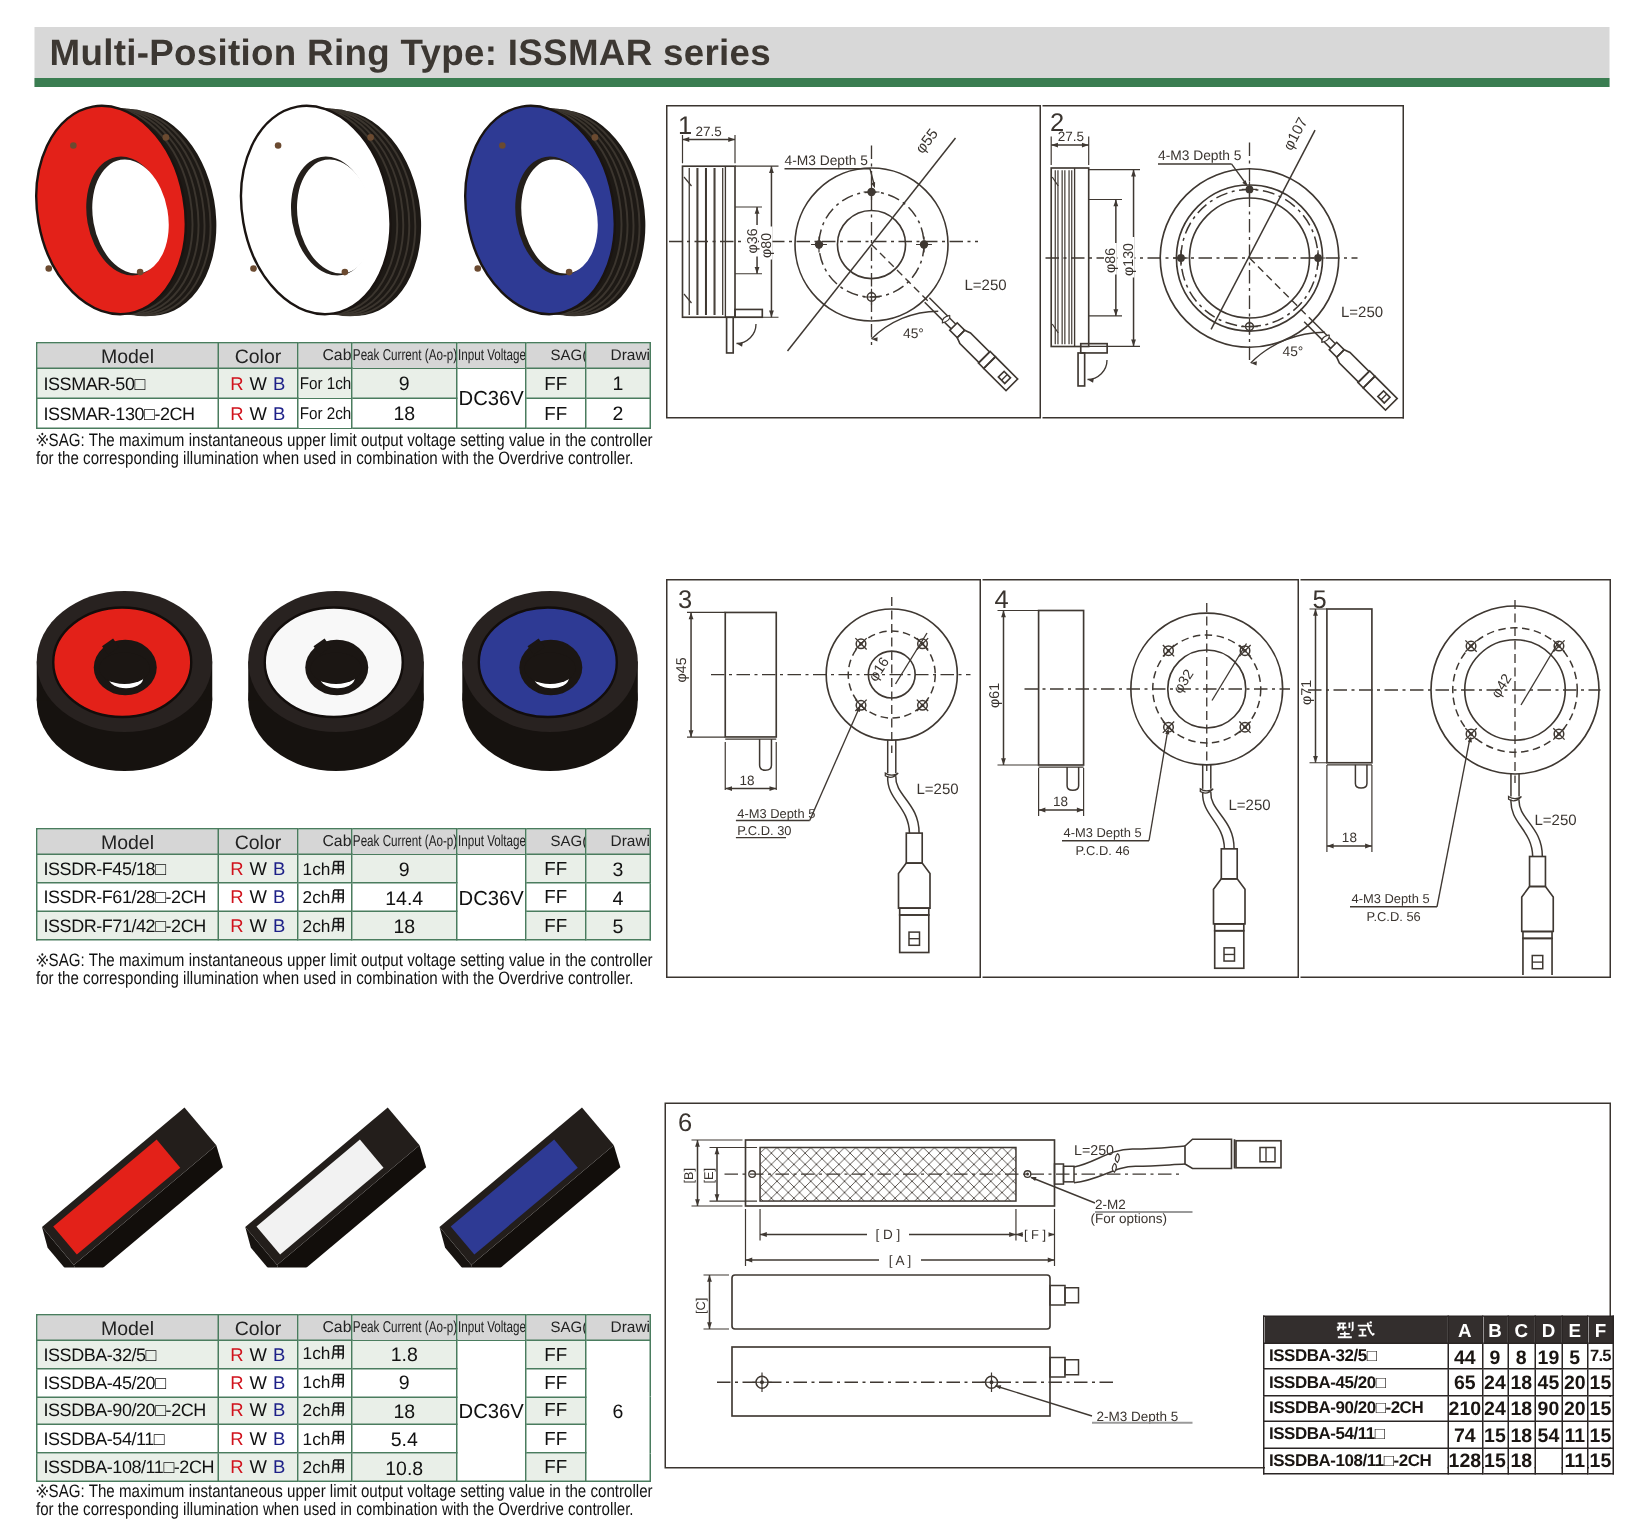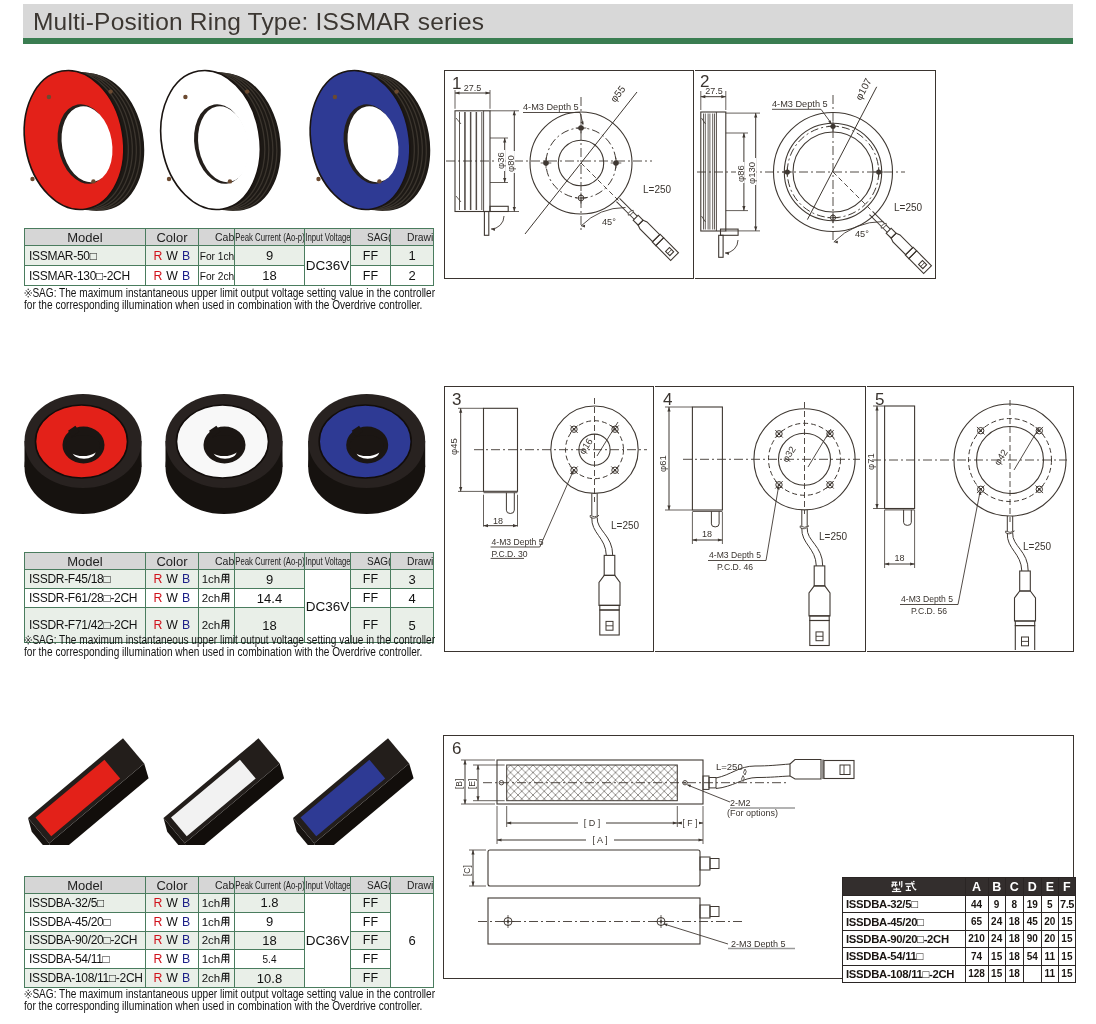--- a/index.html
+++ b/index.html
@@ -17,35 +17,35 @@
   tr.g td{background:#e9efe8;}
   tr.w td{background:#ffffff;}
   .cx{position:absolute;left:50%;top:50%;transform:translate(-50%,-50%) scaleX(var(--sx,1));white-space:nowrap;}
   td.rel{position:relative;}
   .rwb{font-size:12.3px;letter-spacing:0.3px;}
   .rwb b{font-weight:normal;}
   .rwb .r{color:#d0111b;}
   .rwb .b{color:#1d2088;}
   .fnote{position:absolute;font-size:12px;color:#121212;line-height:12.4px;white-space:nowrap;transform:scaleX(0.84);transform-origin:0 0;}
   .dframe{position:absolute;border:1.5px solid #3a342f;}
-  #dimtab td{border:1.2px solid #2a2524;text-align:center;font-size:10px;font-weight:bold;
+  #dimtab td{border:1.2px solid #2a2524;text-align:center;font-size:13px;font-weight:bold;
        padding:0;white-space:nowrap;overflow:hidden;color:#1a1512;}
   #dimtab tr{height:17.4px;background:#fff;}
   #dimtab td.dm{text-align:left;padding-left:3px;font-size:11.3px;letter-spacing:-0.3px;}
   #dimtab tr:first-child td{color:#fff;background:#332e2d;font-size:12.5px;}
   .dnum{position:absolute;font-size:17px;color:#3a342f;font-weight:500;}
   svg text{font-family:"Liberation Sans",sans-serif;fill:#3a342f;}
   svg{display:block;}
   td svg, .fnote svg{display:inline-block;}
 </style>
 </head>
 <body>
 <div id="page">
 
-  <div class="sech" style="top:4px;">
+  <div class="sech" style="top:18px;font-weight:bold;">
       <span>Multi-Position Ring Type: ISSMAR series</span>
     </div>
 
   <svg width="420" height="160" viewBox="0 0 420 160" style="position:absolute;left:18px;top:66px;">
     <g id="ring1r">
         <ellipse cx="77" cy="76" rx="48.5" ry="69" fill="#1d1915" transform="rotate(-10 77 76)"></ellipse>
         <rect x="56" y="8" width="21" height="132" fill="#1d1915" transform="rotate(-10 66 74)"></rect>
         <ellipse cx="73" cy="75.7" rx="48.5" ry="69" fill="none" stroke="#3b352e" stroke-width="1.3" transform="rotate(-10 73 75.7)"></ellipse>
         <ellipse cx="69" cy="75.3" rx="48.5" ry="69" fill="none" stroke="#3b352e" stroke-width="1.3" transform="rotate(-10 69 75.3)"></ellipse>
         <ellipse cx="65" cy="74.9" rx="48.5" ry="69" fill="none" stroke="#3b352e" stroke-width="1.3" transform="rotate(-10 65 74.9)"></ellipse>
@@ -253,21 +253,21 @@
                 <path d="M2.8,1.5 L9.6,1.5 L9.6,9.5 Q9.6,10.7 8.6,10.7"></path>
                 <line x1="2.6" y1="4.4" x2="9.6" y2="4.4"></line>
                 <line x1="2.5" y1="7.3" x2="9.6" y2="7.3"></line>
                 <line x1="6.1" y1="1.5" x2="6.1" y2="10.6"></line>
               </g>
             </svg></td>
           <td style="font-size:13px;">14.4</td>
       <td style="font-size:12.5px;">FF</td>
           <td style="font-size:13px;">4</td>
     </tr>
-    <tr class="g" style="height:35px;">
+    <tr class="g" style="height:19px;">
       <td class="m">ISSDR-F71/42□-2CH</td>
           <td class="rwb"><b class="r">R</b> W <b class="b">B</b></td>
       <td style="font-size:11.5px;">2ch<svg class="cg" width="11" height="11" viewBox="0 0 12 12" style="vertical-align:-1px;">
               <g stroke="#1a1a1a" stroke-width="1.15" fill="none">
                 <path d="M2.8,1.5 L2.3,8.2 Q2.2,10.2 1.2,10.8"></path>
                 <path d="M2.8,1.5 L9.6,1.5 L9.6,9.5 Q9.6,10.7 8.6,10.7"></path>
                 <line x1="2.6" y1="4.4" x2="9.6" y2="4.4"></line>
                 <line x1="2.5" y1="7.3" x2="9.6" y2="7.3"></line>
                 <line x1="6.1" y1="1.5" x2="6.1" y2="10.6"></line>
               </g>
@@ -405,21 +405,21 @@
           <td class="rwb"><b class="r">R</b> W <b class="b">B</b></td>
       <td style="font-size:11.5px;">1ch<svg class="cg" width="11" height="11" viewBox="0 0 12 12" style="vertical-align:-1px;">
               <g stroke="#1a1a1a" stroke-width="1.15" fill="none">
                 <path d="M2.8,1.5 L2.3,8.2 Q2.2,10.2 1.2,10.8"></path>
                 <path d="M2.8,1.5 L9.6,1.5 L9.6,9.5 Q9.6,10.7 8.6,10.7"></path>
                 <line x1="2.6" y1="4.4" x2="9.6" y2="4.4"></line>
                 <line x1="2.5" y1="7.3" x2="9.6" y2="7.3"></line>
                 <line x1="6.1" y1="1.5" x2="6.1" y2="10.6"></line>
               </g>
             </svg></td>
-          <td style="font-size:10px;">5.4</td>
+          <td style="font-size:13px;">5.4</td>
       <td style="font-size:12.5px;">FF</td>
     </tr>
     <tr class="g" style="height:18.8px;">
       <td class="m">ISSDBA-108/11□-2CH</td>
           <td class="rwb"><b class="r">R</b> W <b class="b">B</b></td>
       <td style="font-size:11.5px;">2ch<svg class="cg" width="11" height="11" viewBox="0 0 12 12" style="vertical-align:-1px;">
               <g stroke="#1a1a1a" stroke-width="1.15" fill="none">
                 <path d="M2.8,1.5 L2.3,8.2 Q2.2,10.2 1.2,10.8"></path>
                 <path d="M2.8,1.5 L9.6,1.5 L9.6,9.5 Q9.6,10.7 8.6,10.7"></path>
                 <line x1="2.6" y1="4.4" x2="9.6" y2="4.4"></line>

